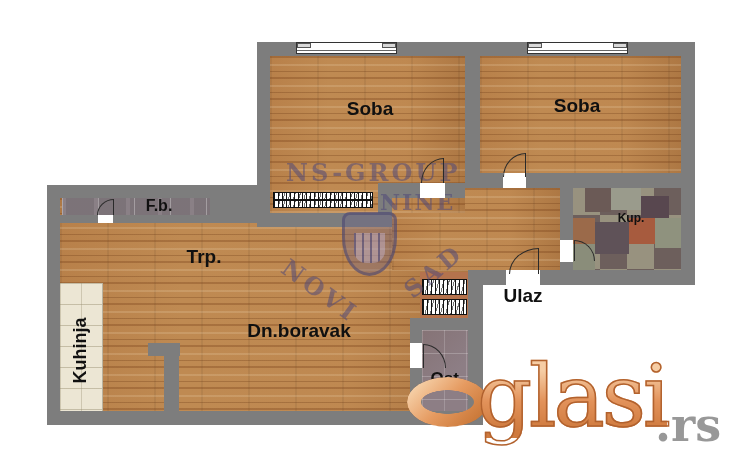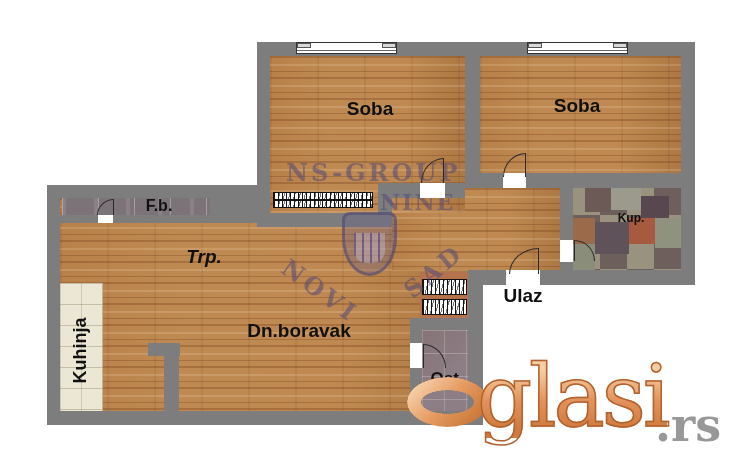--- a/index.html
+++ b/index.html
@@ -162,21 +162,21 @@
 
   <div class="hatch" style="left:273px;top:192px;width:100px;height:8px;"></div>
   <div class="hatch" style="left:273px;top:200px;width:100px;height:8px;"></div>
   <div class="hatch" style="left:422px;top:279px;width:45px;height:16px;"></div>
   <div class="hatch" style="left:422px;top:299px;width:45px;height:16px;"></div>
 
   <div class="lbl" style="left:330px;top:98px;width:80px;font-size:19px;">Soba</div>
   <div class="lbl" style="left:537px;top:95px;width:80px;font-size:19px;">Soba</div>
   <div class="lbl" style="left:591px;top:211px;width:80px;font-size:12px;">Kup.</div>
   <div class="lbl" style="left:126px;top:197px;width:66px;font-size:16px;">F.b.</div>
-  <div class="lbl" style="left:164px;top:246px;width:80px;font-size:19px;font-style:italic;">Trp.</div>
+  <div class="lbl" style="left:164px;top:246px;width:80px;font-size:19px;">Trp.</div>
   <div class="lbl" style="left:243px;top:320px;width:112px;font-size:19px;">Dn.boravak</div>
   <div class="lbl" style="left:483px;top:285px;width:80px;font-size:19px;">Ulaz</div>
   <div class="lbl" style="left:407px;top:369px;width:80px;font-size:17px;">Ost.</div>
   <div class="lbl" style="left:20px;top:340px;width:120px;font-size:18px;transform:rotate(-90deg);">Kuhinja</div>
 
   <div class="wm" style="left:380px;top:189px;font-size:22px;letter-spacing:2px;">NINE</div>
   <div class="wm" style="left:286px;top:158px;font-size:24px;letter-spacing:3px;">NS-GROUP</div>
   <div class="shield" style="left:342px;top:212px;width:55px;height:64px;">
       <i></i>
     </div>

